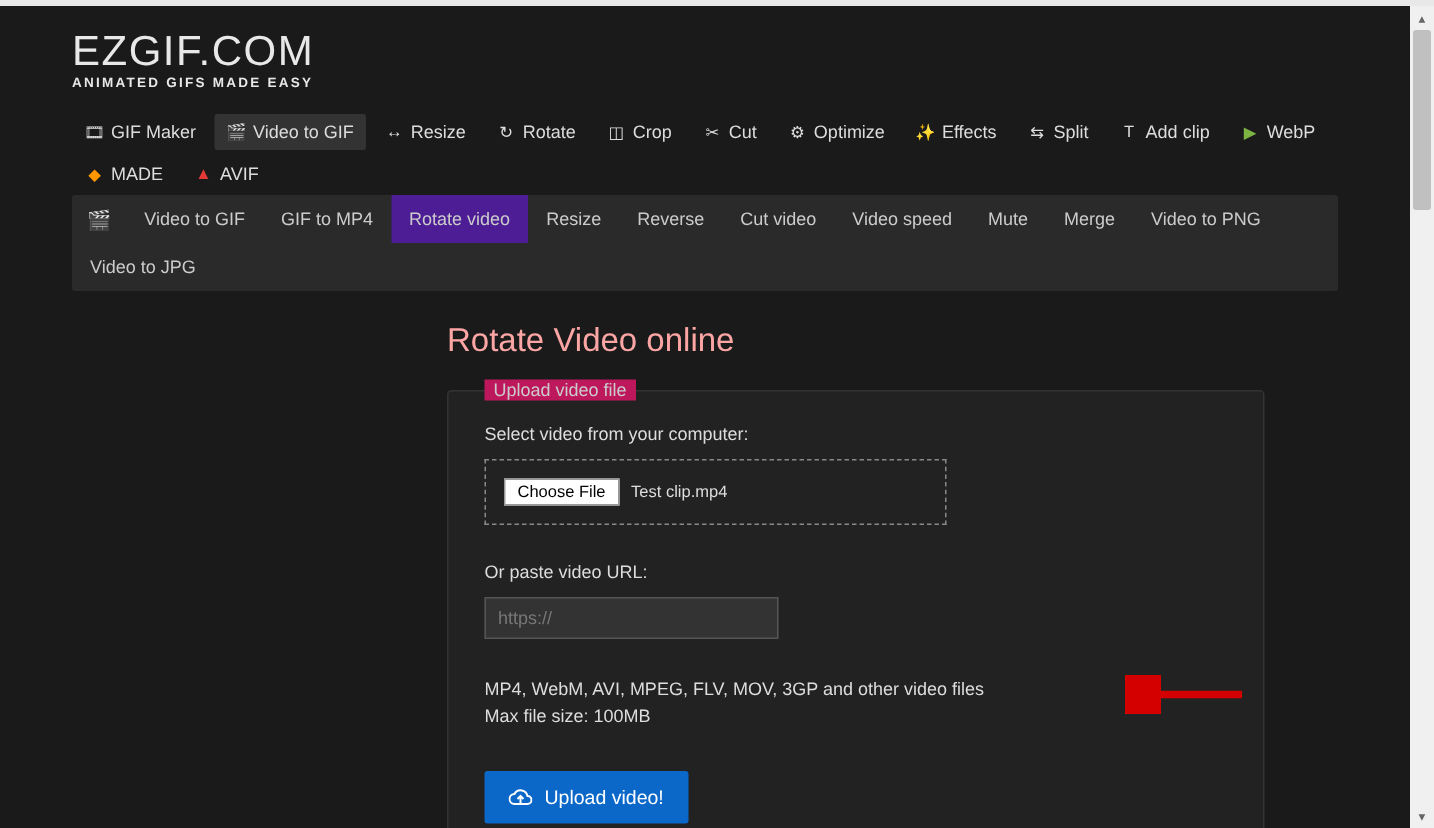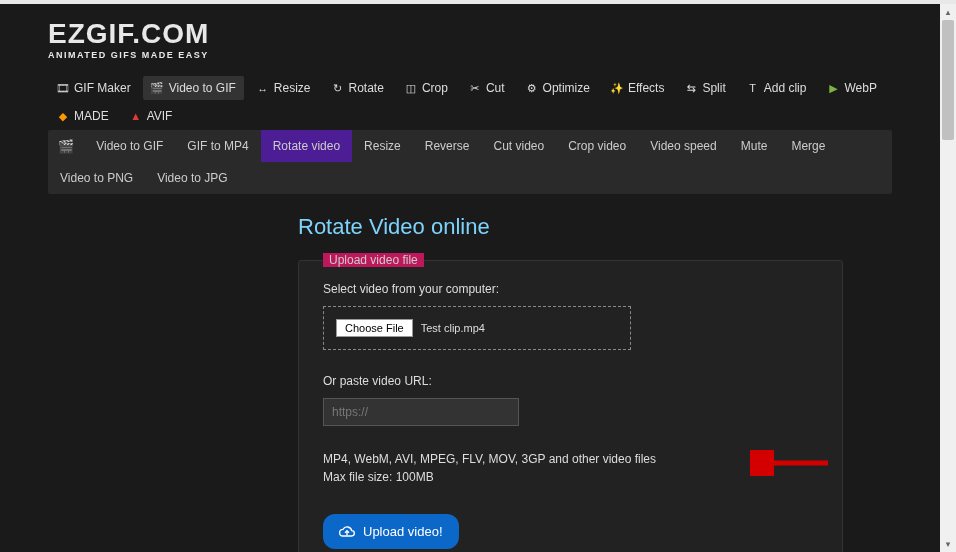--- a/index.html
+++ b/index.html
@@ -53,21 +53,21 @@
     .content {
       padding: 16px 48px 0 48px;
       width: calc(100% - 16px);
     }
     .logo {
       margin-bottom: 16px;
     }
     .logo-main {
       font-family: Impact, "Arial Black", sans-serif;
       font-size: 28px;
-      font-weight: 700;
+      font-weight: 400;
       color: #e8e8e8;
       letter-spacing: 1px;
       line-height: 1;
     }
     .logo-sub {
       font-family: "Arial Black", Arial, sans-serif;
       font-size: 9px;
       font-weight: 900;
       color: #e8e8e8;
       letter-spacing: 1.5px;
@@ -120,21 +120,21 @@
     }
     .nav-secondary .sub-item.active {
       background: #4c1d95;
     }
     .main {
       padding-left: 250px;
     }
     .page-title {
       font-size: 22px;
       font-weight: 400;
-      color: #7dd3fc;
+      color: #fca5a5;
       margin-bottom: 20px;
     }
     .upload-panel {
       background: #222;
       border: 1px solid #333;
       border-radius: 3px;
       padding: 0 24px 24px 24px;
       position: relative;
       width: 545px;
     }
@@ -195,21 +195,21 @@
     .upload-btn {
       background: #0b68c8;
       color: #fff;
       border: none;
       padding: 10px 16px;
       font-size: 13px;
       cursor: pointer;
       display: inline-flex;
       align-items: center;
       gap: 8px;
-      border-radius: 12px;
+      border-radius: 2px;
     }
     .cloud-icon {
       width: 16px;
       height: 14px;
     }
     .arrow-annotation {
       position: absolute;
       left: 750px;
       top: 450px;
       width: 80px;
@@ -291,21 +291,20 @@
     <div class="nav-secondary" id="nav-secondary">
         <div class="sub-item">
           <span style="font-size:13px;color:#888">🎬</span>
         </div>
         <div class="sub-item">Video to GIF</div>
         <div class="sub-item">GIF to MP4</div>
         <div class="sub-item active">Rotate video</div>
         <div class="sub-item">Resize</div>
         <div class="sub-item">Reverse</div>
         <div class="sub-item">Cut video</div>
-        <div class="sub-item">Crop video</div>
         <div class="sub-item">Video speed</div>
         <div class="sub-item">Mute</div>
         <div class="sub-item">Merge</div>
         <div class="sub-item">Video to PNG</div>
         <div class="sub-item">Video to JPG</div>
       </div>
 
     <div class="main">
       <h1 class="page-title">Rotate Video online</h1>
 

